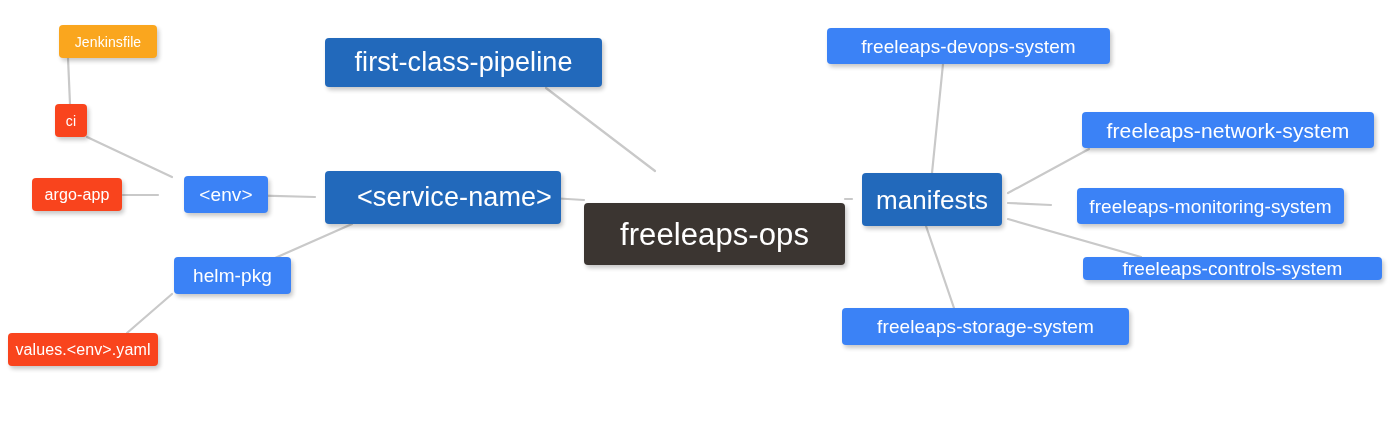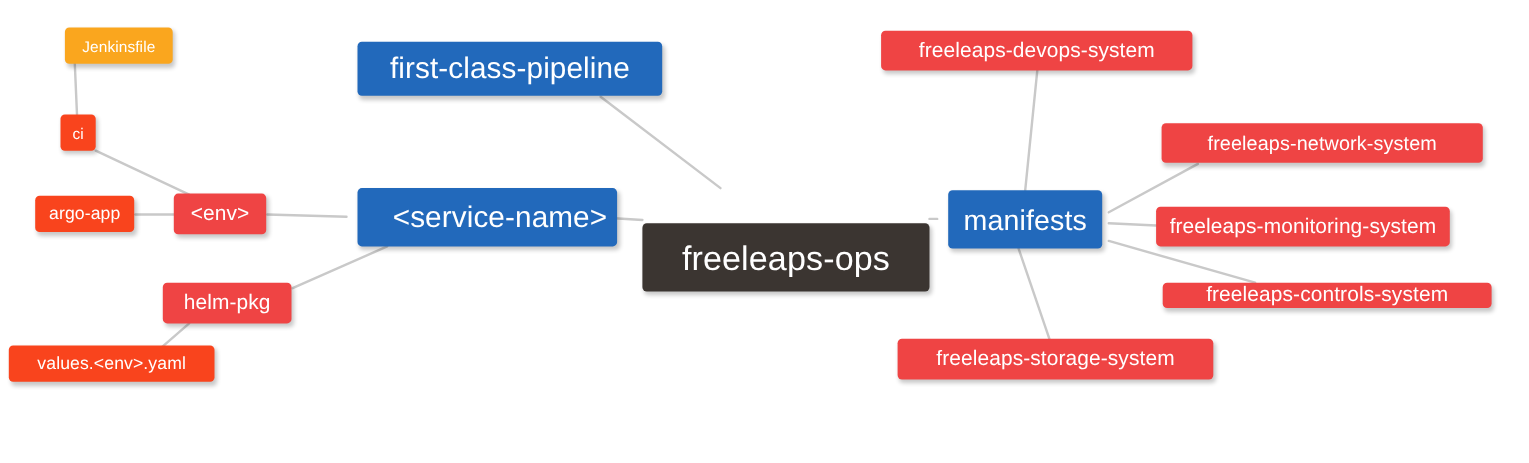--- a/index.html
+++ b/index.html
@@ -34,21 +34,21 @@
     justify-content: center;
     color: #ffffff;
     border-radius: 4px;
     white-space: nowrap;
     box-shadow: 2px 3px 4px rgba(0,0,0,0.22);
     line-height: 1;
     letter-spacing: 0.1px;
   }
   .n-root   { background: #3b3531; margin-top: 32px; }
   .n-blue   { background: #2269bb; margin-left: 10px; }
-  .n-green  { background: #ef4444; }
+  .n-green  { background: #3b82f6; margin-left: 26px; }
   .n-orange { background: #faa61e; }
   .n-red    { background: #f9441d; }
 </style>
 </head>
 <body>
 
 <div id="canvas">
   <svg id="edges" viewBox="0 0 1390 421" xmlns="http://www.w3.org/2000/svg">
       <line x1="655" y1="171" x2="546" y2="88" stroke="#c9c9c9" stroke-width="2.2" stroke-linecap="round"></line>
       <line x1="584" y1="200" x2="551" y2="198" stroke="#c9c9c9" stroke-width="2.2" stroke-linecap="round"></line>
@@ -68,20 +68,20 @@
   <div id="nodes">
       <div class="node n-root" style="left: 584px; top: 171px; width: 261px; height: 62px; font-size: 31px;">freeleaps-ops</div>
       <div class="node n-blue" style="left: 315px; top: 38px; width: 277px; height: 49px; font-size: 27px;">first-class-pipeline</div>
       <div class="node n-blue" style="left: 315px; top: 171px; width: 236px; height: 53px; font-size: 27px; padding-left: 23px;">&lt;service-name&gt;</div>
       <div class="node n-blue" style="left: 852px; top: 173px; width: 140px; height: 53px; font-size: 26px;">manifests</div>
       <div class="node n-green" style="left: 158px; top: 176px; width: 84px; height: 37px; font-size: 19px;">&lt;env&gt;</div>
       <div class="node n-green" style="left: 148px; top: 257px; width: 117px; height: 37px; font-size: 19px;">helm-pkg</div>
       <div class="node n-orange" style="left: 20px; top: 25px; width: 98px; height: 33px; font-size: 14px; margin-left: 39px;">Jenkinsfile</div>
       <div class="node n-red" style="left: 55px; top: 104px; width: 32px; height: 33px; font-size: 14px;">ci</div>
       <div class="node n-red" style="left: 32px; top: 178px; width: 90px; height: 33px; font-size: 16px;">argo-app</div>
-      <div class="node n-red" style="left: 8px; top: 314px; width: 187px; height: 33px; font-size: 16px;">values.&lt;env&gt;.yaml</div>
+      <div class="node n-red" style="left: 8px; top: 333px; width: 150px; height: 33px; font-size: 16px;">values.&lt;env&gt;.yaml</div>
       <div class="node n-green" style="left: 801px; top: 28px; width: 283px; height: 36px; font-size: 19px;">freeleaps-devops-system</div>
-      <div class="node n-green" style="left: 1056px; top: 112px; width: 292px; height: 36px; font-size: 18px;">freeleaps-network-system</div>
+      <div class="node n-green" style="left: 1056px; top: 112px; width: 292px; height: 36px; font-size: 21px;">freeleaps-network-system</div>
       <div class="node n-green" style="left: 1051px; top: 188px; width: 267px; height: 36px; font-size: 19px;">freeleaps-monitoring-system</div>
       <div class="node n-green" style="left: 1057px; top: 257px; width: 299px; height: 23px; font-size: 19px;">freeleaps-controls-system</div>
       <div class="node n-green" style="left: 816px; top: 308px; width: 287px; height: 37px; font-size: 19px;">freeleaps-storage-system</div>
     </div>
 </div>
 
 </body></html>

